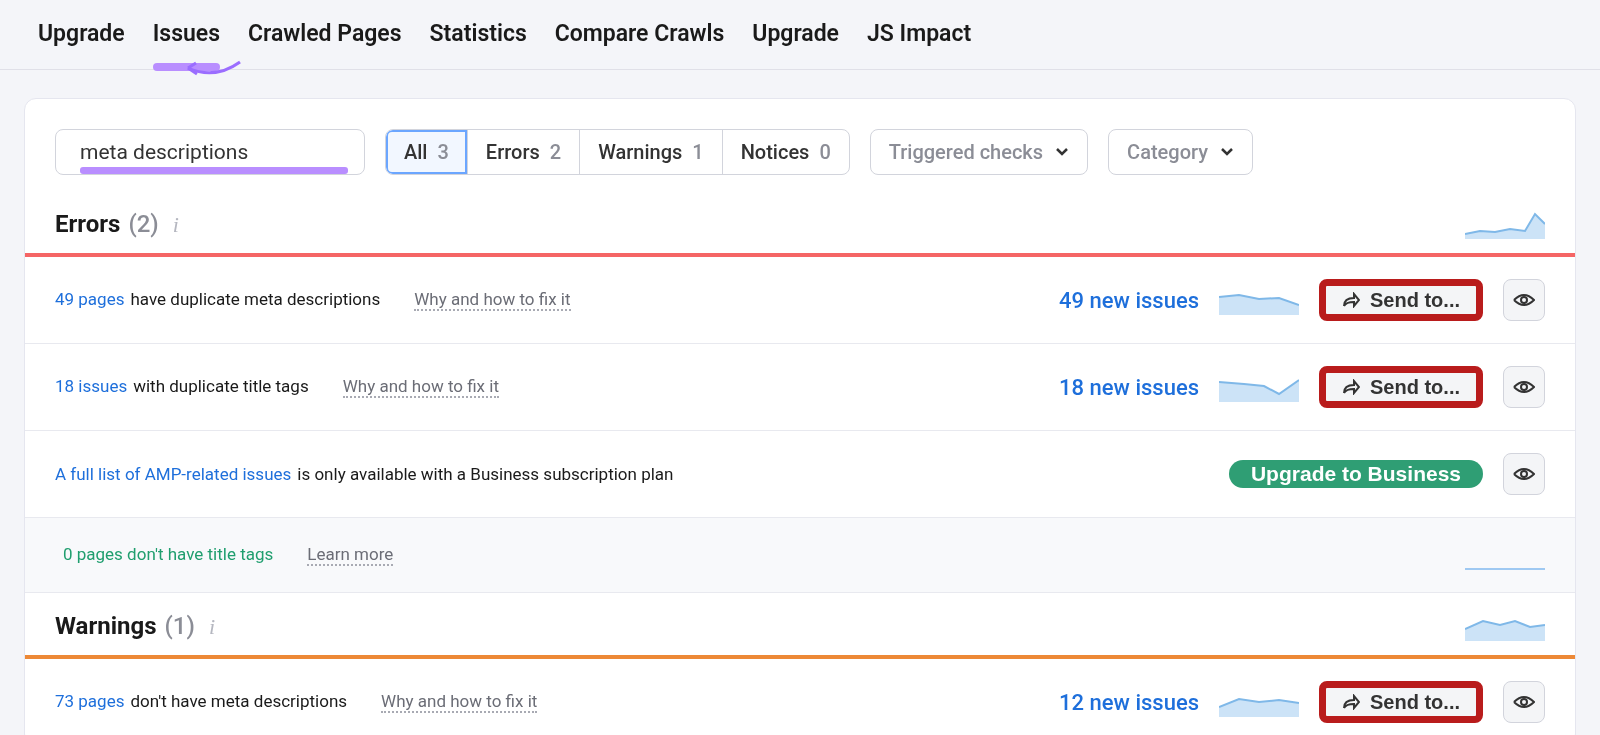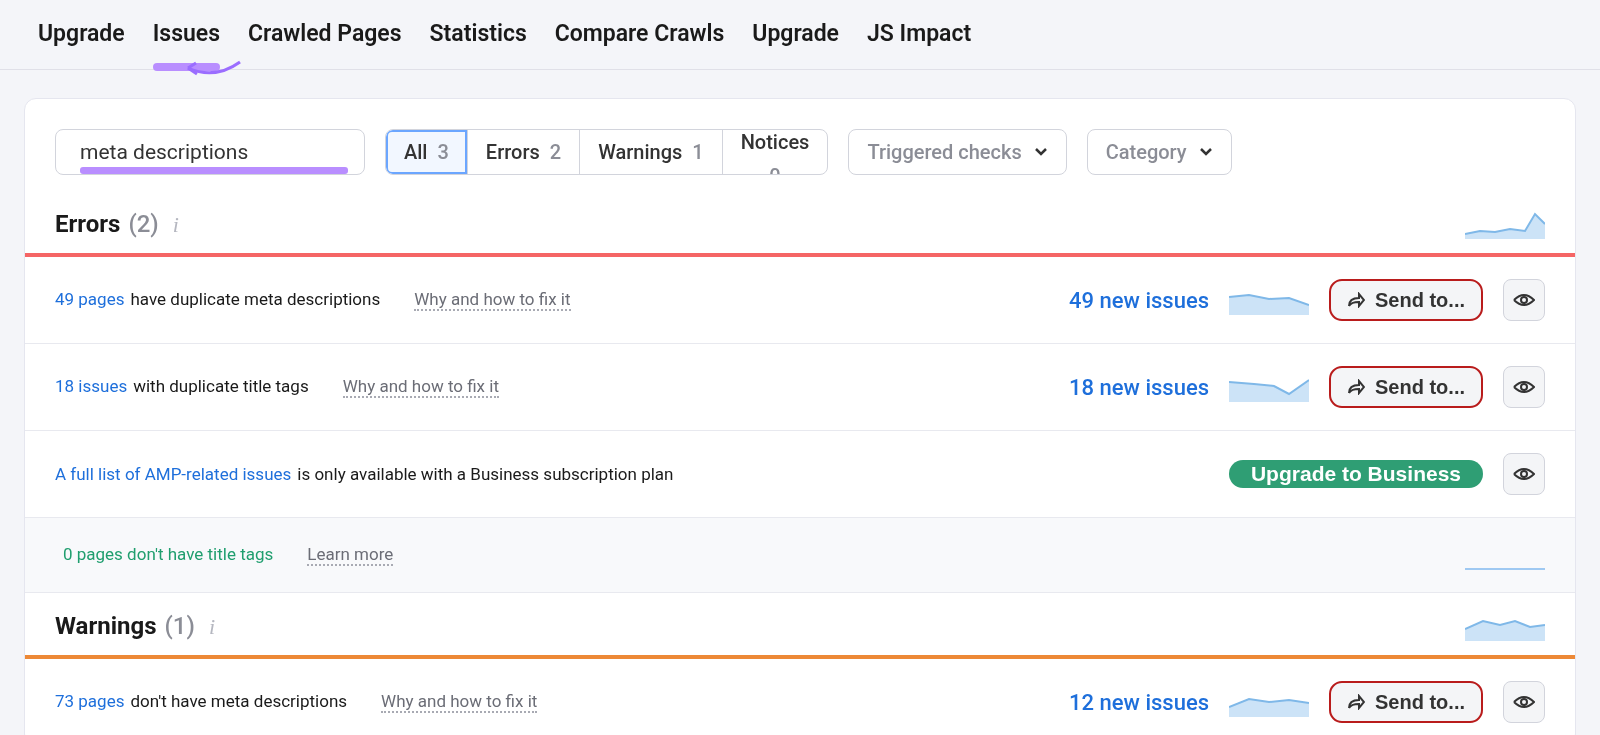--- a/index.html
+++ b/index.html
@@ -9,39 +9,39 @@
 .tab-item.active::after { content: ""; position: absolute; left: 14px; right: 14px; bottom: -2px; height: 8px; background: #b98eff; border-radius: 4px; }
 .arrow-annot { position: absolute; left: 180px; top: 58px; }
 .card { margin: 28px 24px 0; background: #fff; border: 1px solid #e5e6ef; border-radius: 12px; padding: 30px 0 0; }
 .toolbar { display: flex; align-items: center; gap: 20px; padding: 0 30px 16px; }
 .search { display: flex; align-items: center; gap: 10px; width: 310px; height: 46px; border: 1px solid #d2d4dc; border-radius: 8px; padding: 0 14px; }
 .search input { border: none; outline: none; font-size: 21px; color: #333; flex: 1; background: transparent; font-family: inherit; }
 .search-underline { position: relative; }
 .search-underline::after { content: ""; position: absolute; left: 0; right: 0; bottom: -10px; height: 7px; background: #b98eff; border-radius: 3px; }
 .seg { display: flex; border: 1px solid #d2d4dc; border-radius: 8px; height: 46px; overflow: hidden; }
 .seg-item { display: flex; align-items: center; gap: 10px; padding: 0 18px; font-size: 20px; font-weight: 500; color: #333; border-right: 1px solid #d2d4dc; cursor: pointer; }
-.seg-item:last-child { border-right: none; flex-direction: column; }
+.seg-item:last-child { border-right: none; }
 .seg-item.active { background: #f2f7ff; box-shadow: inset 0 0 0 2px #6ba6ff; border-radius: 6px 0 0 6px; }
 .seg-count { color: #8b8d96; font-weight: 500; }
 .dd { display: flex; align-items: center; gap: 12px; height: 46px; border: 1px solid #d2d4dc; border-radius: 8px; padding: 0 18px; font-size: 20px; font-weight: 500; color: #8b8d96; cursor: pointer; }
 .section-hdr { display: flex; align-items: center; justify-content: space-between; padding: 18px 30px 14px; }
 .section-title { display: flex; align-items: baseline; gap: 8px; font-size: 24px; }
 .section-title strong { font-weight: 700; color: #1a1a1a; }
 .section-title .count { color: #8b8d96; font-weight: 500; }
 .info-i { color: #b5b7c0; font-style: italic; font-family: Georgia, serif; font-size: 22px; cursor: pointer; margin-left: 6px; }
 .separator-red { height: 4px; background: #f56565; }
 .separator-orange { height: 4px; background: #ed8936; }
 .row { display: flex; align-items: center; padding: 22px 30px; border-bottom: 1px solid #e8e9ef; gap: 20px; }
 .row-text { flex: 1; font-size: 17px; color: #1a1a1a; display: flex; flex-wrap: wrap; align-items: baseline; gap: 6px; }
 .link-blue { color: #1e6fdb; }
 .link-green { color: #1f9e6e; margin-left: 8px; }
 .help-link { color: #6b6d76; border-bottom: 2px dotted #a8aab3; cursor: pointer; margin-left: 28px; }
 .new-issues { color: #1e6fdb; font-size: 22px; font-weight: 500; white-space: nowrap; }
 .spark { width: 80px; height: 30px; flex-shrink: 0; }
-.btn-send { display: flex; align-items: center; gap: 10px; height: 42px; padding: 0 16px; background: #f4f5f7; border: 2px solid #b91c1c; border-radius: 13px; font-size: 20px; font-weight: 600; color: #333; cursor: pointer; }
+.btn-send { display: flex; align-items: center; gap: 10px; height: 42px; padding: 0 16px; background: #f4f5f7; border: 7px solid #b91c1c; border-radius: 8px; font-size: 20px; font-weight: 600; color: #333; cursor: pointer; }
 .btn-upgrade { height: 28px; padding: 0 22px; background: #2f9e74; border: none; border-radius: 19px; font-size: 21px; font-weight: 600; color: #fff; cursor: pointer; }
 .eye { width: 42px; height: 42px; display: flex; align-items: center; justify-content: center; background: #f4f5f7; border: 1px solid #d2d4dc; border-radius: 8px; cursor: pointer; }
 .row-inactive { background: #f8f9fb; }
 .spark-flat { width: 80px; height: 30px; display: flex; align-items: flex-end; }
 .spark-flat::after { content: ""; width: 100%; height: 2px; background: #9fc9f2; }
 </style>
 </head>
 <body>
 
 <nav class="tabs-nav">

